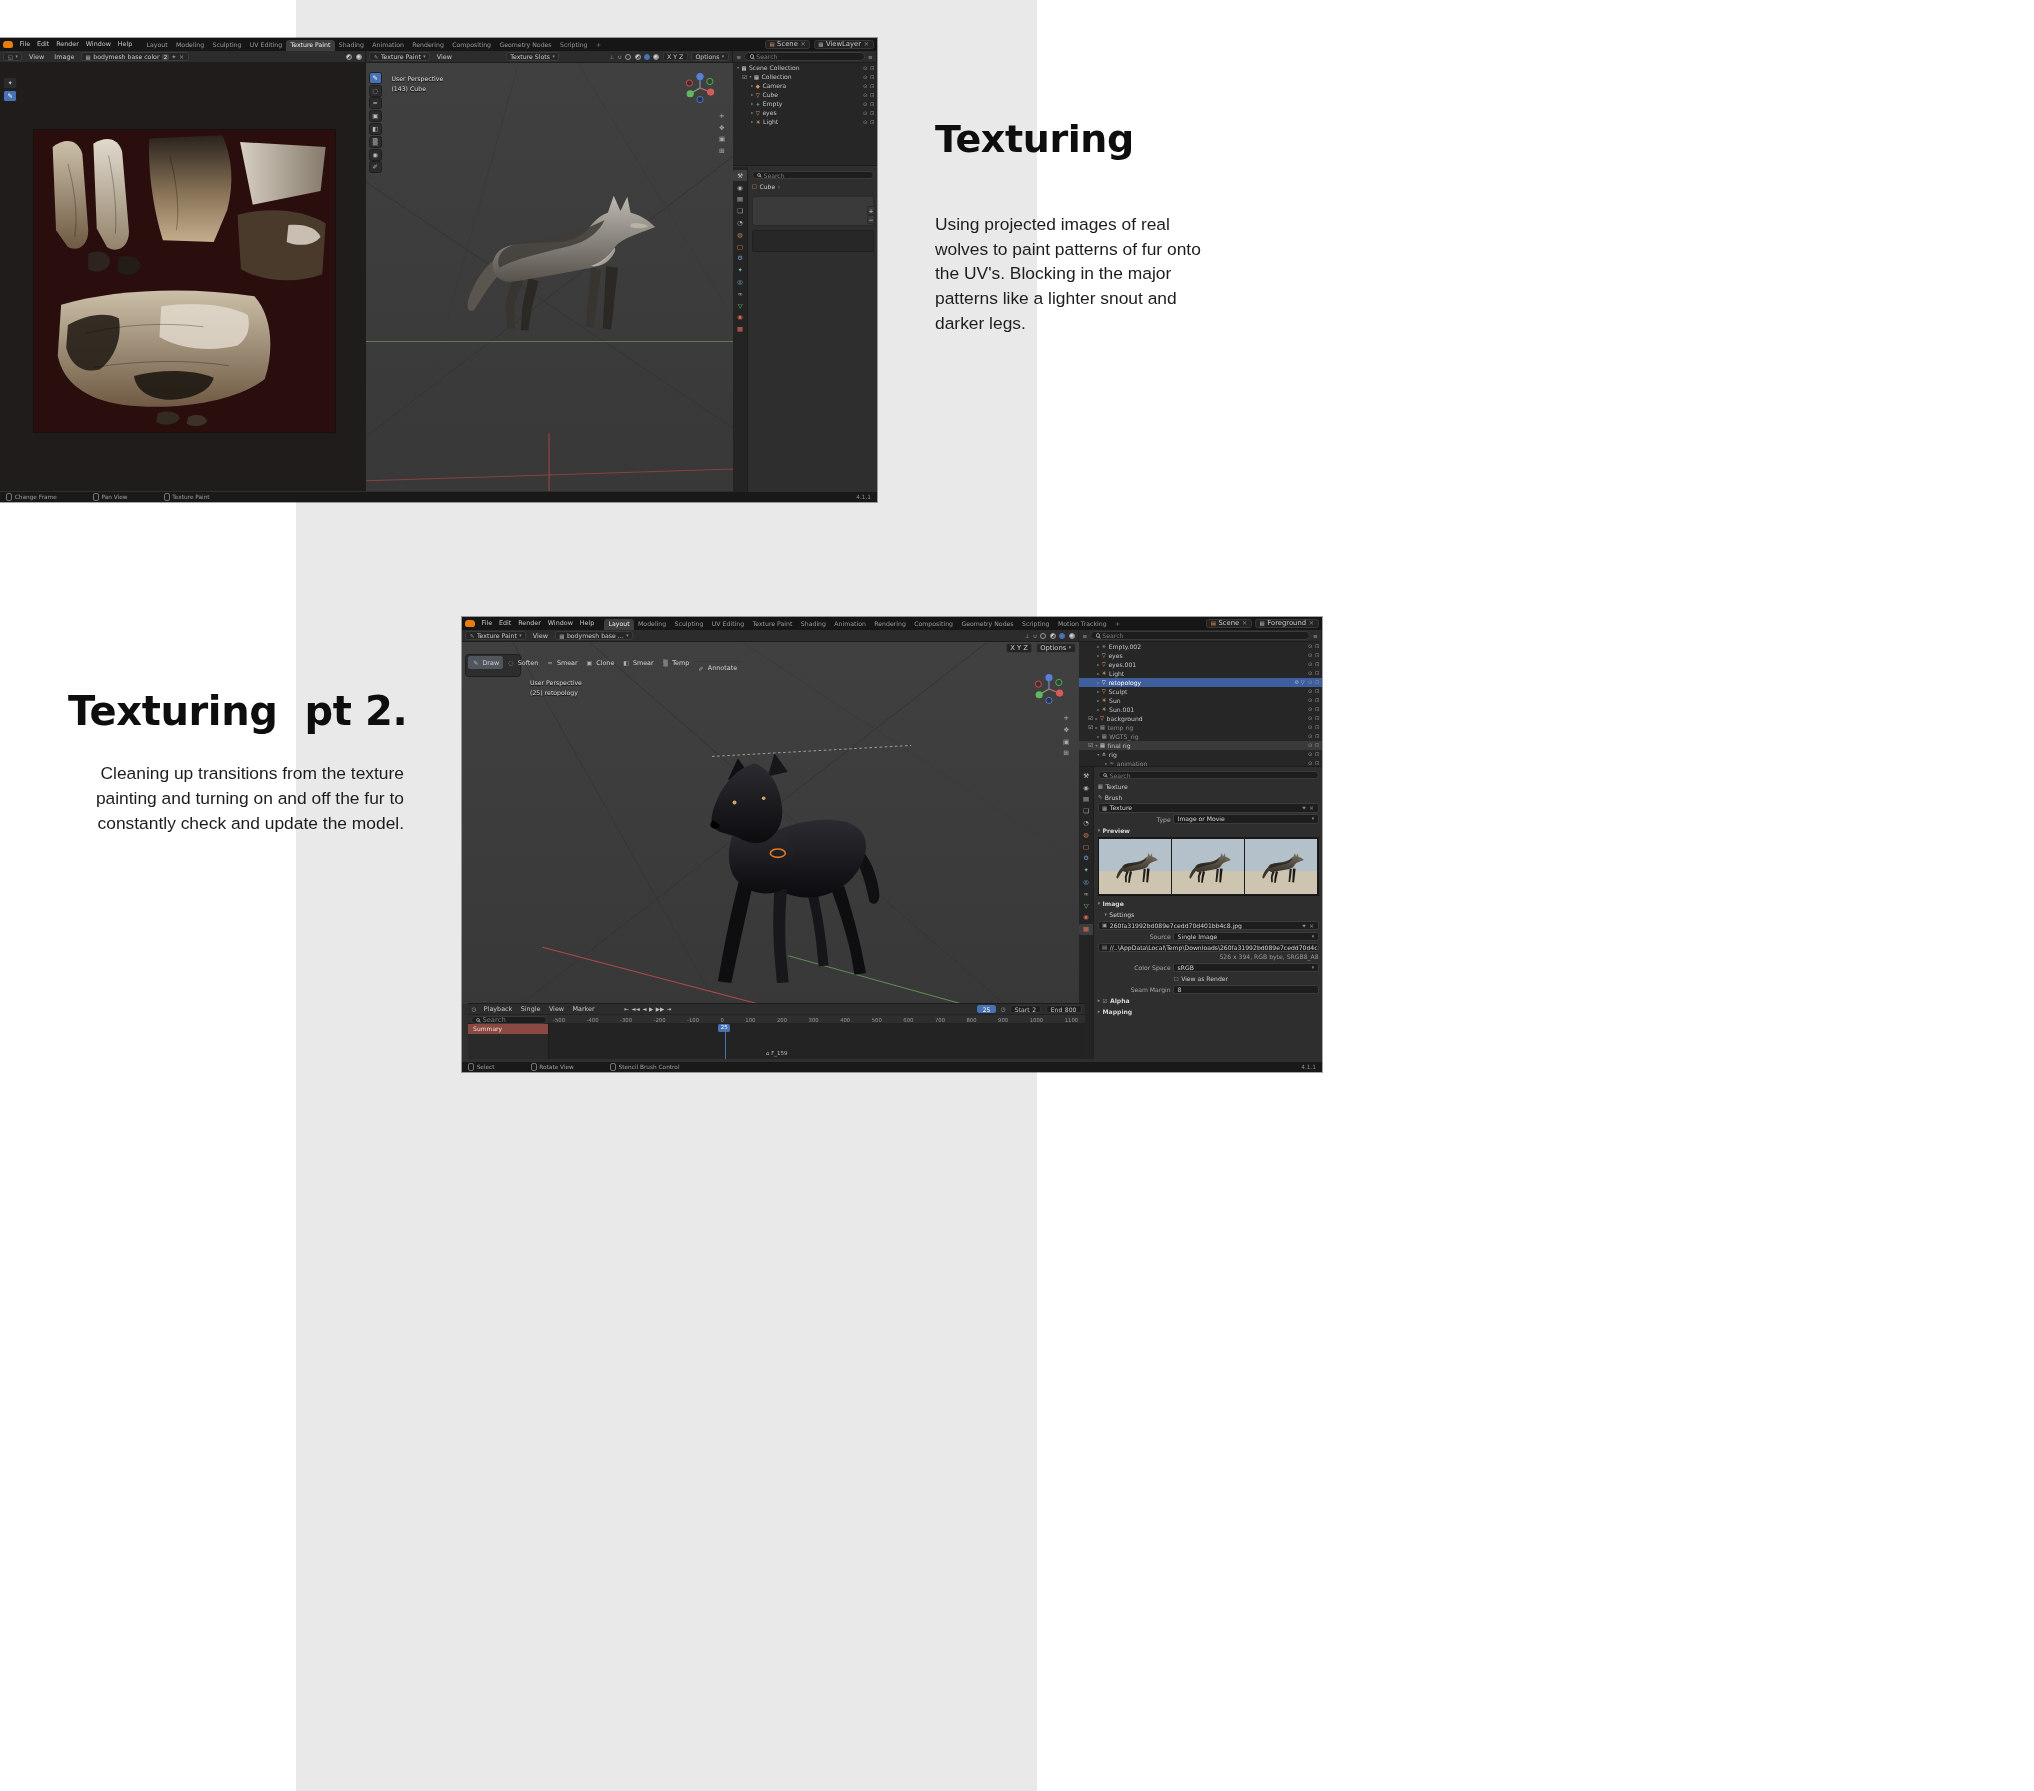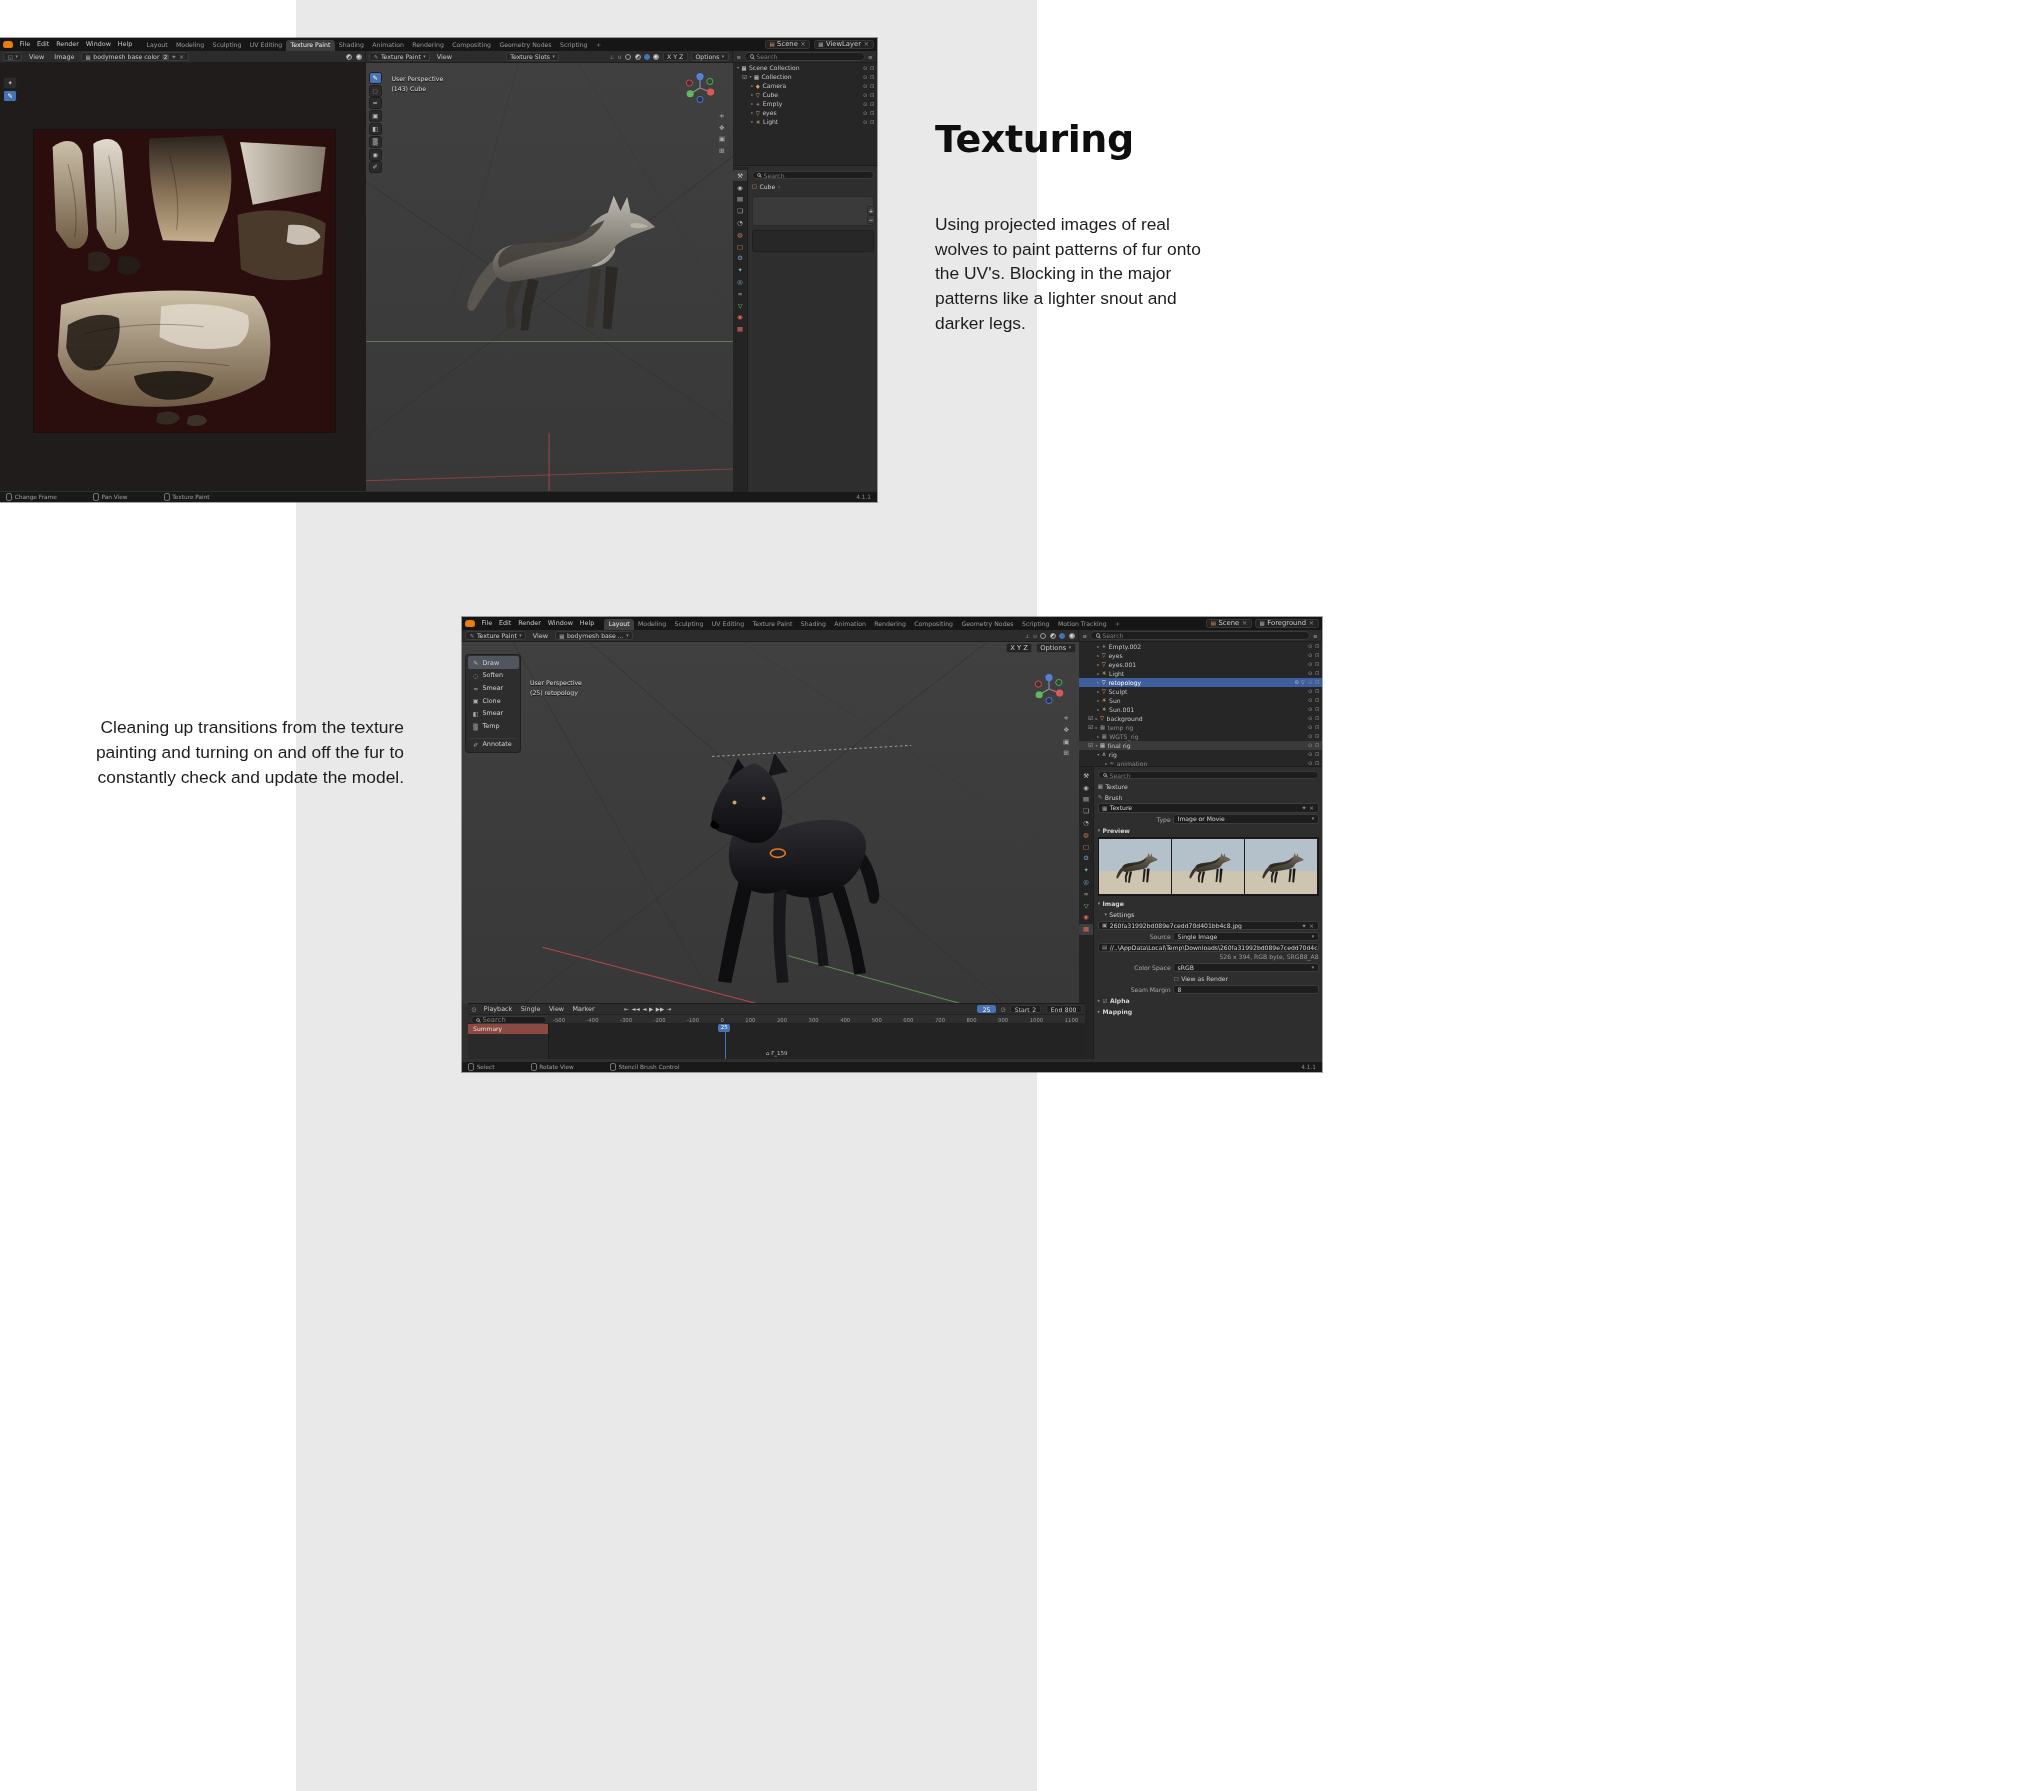--- a/index.html
+++ b/index.html
@@ -121,21 +121,21 @@
   .phchip{position:absolute;top:0;left:-6.8px;background:#4772b3;color:#fff;font-size:5.5px;border-radius:1.7px;padding:0 2.5px;line-height:7.6px}
   .kf{position:absolute;color:#e8e8e8;font-size:4.2px;z-index:2}
   .tlmarker{position:absolute;color:#bdbdbd;font-size:5.5px;display:flex;gap:1.7px;align-items:center;z-index:2}
 
   .statusbar{position:absolute;left:0;right:0;bottom:0;height:10.2px;background:#191919;display:flex;align-items:center;padding:0 6px;font-size:5.8px;color:#9f9f9f;z-index:6}
   .status-item{display:flex;align-items:center;gap:2.5px;margin-right:36px;white-space:nowrap}
   .status-item::before{content:"";width:4.2px;height:6.8px;border:0.8px solid #777;border-radius:2.1px;display:inline-block;flex:none}
   .version{margin-left:auto;color:#8b8b8b}
 
   
-  .toolpanel{position:absolute;left:3.4px;top:12px;width:56px;background:#2c2c2cee;border:0.8px solid #1f1f1f;border-radius:3.4px;padding:1.7px;z-index:4;display:flex;flex-direction:column}
+  .toolpanel{position:absolute;left:3.4px;top:12px;width:56px;background:#2c2c2cee;border:0.8px solid #1f1f1f;border-radius:3.4px;padding:1.7px;z-index:4;display:flex;flex-direction:row}
   .trow{display:flex;gap:3.4px;height:12.7px;align-items:center;padding:0 4.2px;font-size:6.4px;color:#cfcfcf;border-radius:2.5px;white-space:nowrap}
   .trow.active{background:#50555e}
   .trow.sep{margin-top:5.1px;border-top:0.8px solid #3a3a3a}
   .ticon{font-size:6px;color:#b0b0b0;width:6.8px;text-align:center}
 
   .xyzrow{position:absolute;right:3.4px;top:1.7px;display:flex;gap:3.4px;align-items:center;z-index:4}
 </style>
 </head>
 <body style="background: rgb(255, 255, 255);">
 
@@ -192,20 +192,21 @@
 </svg>
 
 <div class="band" style="background: rgb(233, 233, 233);"></div>
 
 <section class="tblock1">
   <h1>Texturing</h1>
   <p>Using projected images of real wolves to paint patterns of fur onto the UV's. Blocking in the major patterns like a lighter snout and darker legs.</p>
 </section>
 
 <section class="tblock2">
+  <h1>Texturing  pt 2.</h1>
   <p>Cleaning up transitions from the texture painting and turning on and off the fur to constantly check and update the model.</p>
 </section>
 
 <div class="blender b1">
   <div class="topbar">
     <span class="blogo"></span>
     <div class="menubar">
         <span class="menu-item">File</span>
         <span class="menu-item">Edit</span>
         <span class="menu-item">Render</span>

